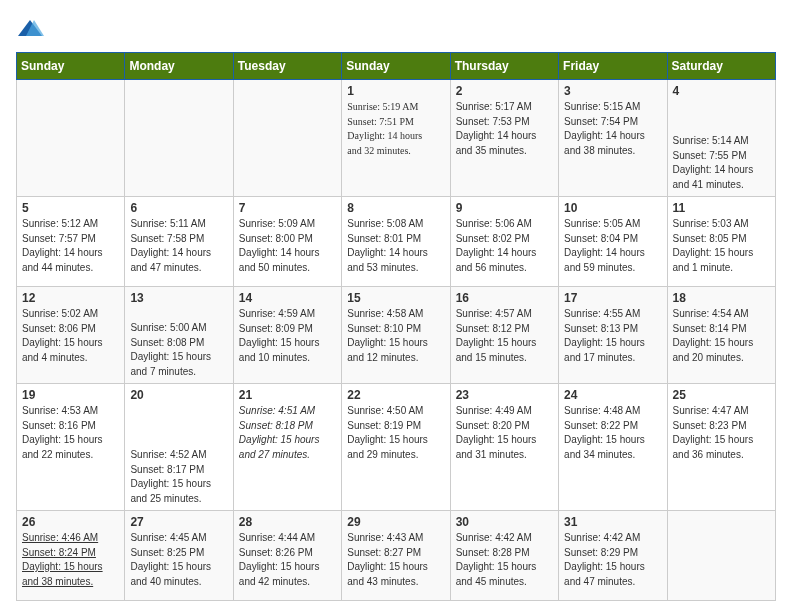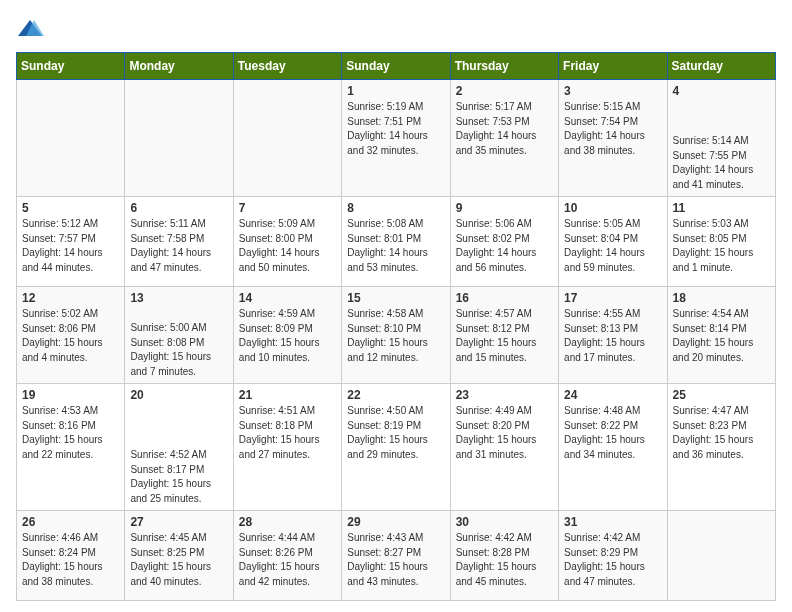--- a/index.html
+++ b/index.html
@@ -123,21 +123,21 @@
         <th>Saturday</th>
       </tr>
   </thead>
   <tbody id="calendar-body">
   <tr>
         <td></td>
         <td></td>
         <td></td>
         <td>
           <div class="day-number">1</div>
-          <div class="day-info" style="white-space: pre-line;">Sunrise: 5:19 AM
+          <div class="day-info" style="white-space: pre-line; font-family: Liberation Serif, serif;">Sunrise: 5:19 AM
 Sunset: 7:51 PM
 Daylight: 14 hours
 and 32 minutes.</div>
         </td>
         <td>
           <div class="day-number">2</div>
           <div class="day-info" style="white-space: pre-line;">Sunrise: 5:17 AM
 Sunset: 7:53 PM
 Daylight: 14 hours
 and 35 minutes.</div>
@@ -269,21 +269,21 @@
         </td>
         <td>
           <div class="day-number">20</div>
           <div class="day-info" style="white-space: pre-line; margin-top: 46px;">Sunrise: 4:52 AM
 Sunset: 8:17 PM
 Daylight: 15 hours
 and 25 minutes.</div>
         </td>
         <td>
           <div class="day-number">21</div>
-          <div class="day-info" style="white-space: pre-line;">Sunrise: 4:51 AM
+          <div class="day-info" style="white-space: pre-line; font-style: italic;">Sunrise: 4:51 AM
 Sunset: 8:18 PM
 Daylight: 15 hours
 and 27 minutes.</div>
         </td>
         <td>
           <div class="day-number">22</div>
           <div class="day-info" style="white-space: pre-line;">Sunrise: 4:50 AM
 Sunset: 8:19 PM
 Daylight: 15 hours
 and 29 minutes.</div>
@@ -306,21 +306,21 @@
           <div class="day-number">25</div>
           <div class="day-info" style="white-space: pre-line;">Sunrise: 4:47 AM
 Sunset: 8:23 PM
 Daylight: 15 hours
 and 36 minutes.</div>
         </td>
       </tr>
       <tr>
         <td>
           <div class="day-number">26</div>
-          <div class="day-info" style="white-space: pre-line;">Sunrise: 4:46 AM
+          <div class="day-info" style="white-space: pre-line; text-decoration: underline;">Sunrise: 4:46 AM
 Sunset: 8:24 PM
 Daylight: 15 hours
 and 38 minutes.</div>
         </td>
         <td>
           <div class="day-number">27</div>
           <div class="day-info" style="white-space: pre-line;">Sunrise: 4:45 AM
 Sunset: 8:25 PM
 Daylight: 15 hours
 and 40 minutes.</div>

